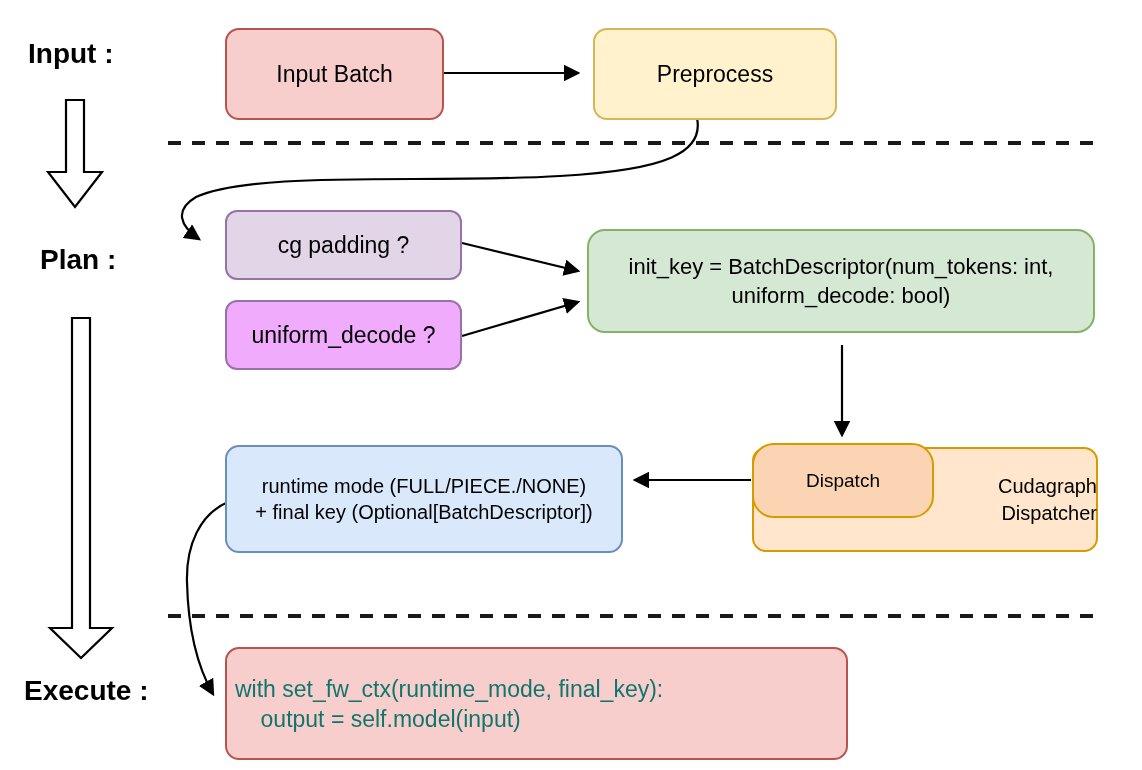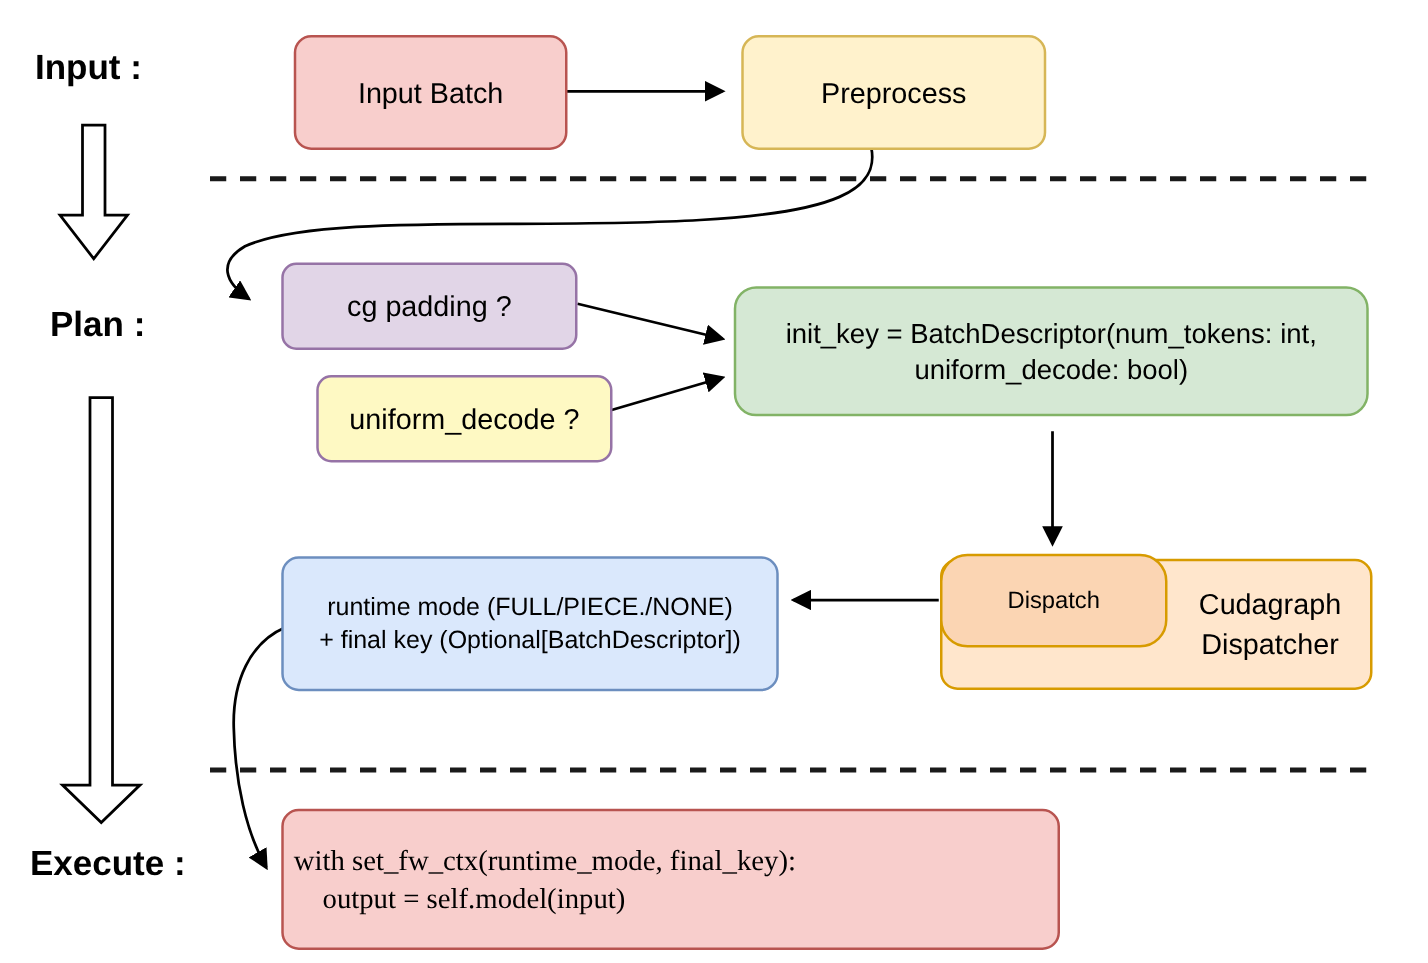--- a/index.html
+++ b/index.html
@@ -31,30 +31,30 @@
     font-size:28px;
     white-space:nowrap;
   }
   .n-top{font-size:23px;}
   .n-purple{font-size:23px;}
   .n-green{font-size:22px;border-radius:18px;}
   .n-blue{font-size:20px;}
   .n-dispatch{font-size:19px;border-radius:22px;}
   .cud-label{
     position:absolute;
-    font-size:23px;
+    font-size:20px;
     line-height:1.35;
     text-align:center;
-    display:flex;flex-direction:column;align-items:center;justify-content:center;
+    display:flex;flex-direction:column;align-items:flex-end;justify-content:center;
   }
   .n-code{
-    font-family:Liberation Serif, serif;
+    font-family:Liberation Sans, sans-serif;
     font-size:23px;
     line-height:30px;
-    color:#000000;
+    color:#0f766e;
     align-items:flex-start;
     justify-content:center;
     text-align:left;
     padding-left:8px;
   }
   .pre{white-space:pre;}
 </style>
 </head>
 <body>
 
@@ -84,33 +84,33 @@
 
     <line x1="751" y1="480" x2="635" y2="480" stroke="#000" stroke-width="2.2" marker-end="url(#arr)"></line>
 
     <path d="M228,502 C200,514 186,545 187,582 C188,626 197,666 213,694" fill="none" stroke="#000" stroke-width="2.2" marker-end="url(#arr)"></path>
   </svg>
 
   <div class="stage-label" style="left:28px;top:38px;">Input :</div>
   <div class="stage-label" style="left:40px;top:244px;">Plan :</div>
   <div class="stage-label" style="left:24px;top:675px;">Execute :</div>
 
-  <div class="node n-top" style="left: 235px; top: 28px; width: 219px; height: 92px; background-color: rgb(248, 206, 204); border-color: rgb(184, 84, 80);">
+  <div class="node n-top" style="left: 225px; top: 28px; width: 219px; height: 92px; background-color: rgb(248, 206, 204); border-color: rgb(184, 84, 80);">
     <span>Input Batch</span>
   </div>
 
   <div class="node n-top" style="left: 593px; top: 28px; width: 244px; height: 92px; background-color: rgb(255, 242, 204); border-color: rgb(214, 182, 86);">
     <span>Preprocess</span>
   </div>
 
   <div class="node n-purple" style="left: 225px; top: 210px; width: 237px; height: 70px; border-radius: 12px; background-color: rgb(225, 213, 231); border-color: rgb(150, 115, 166); text-align: center;">
     <span>cg padding ?</span>
   </div>
 
-  <div class="node n-purple" style="left: 225px; top: 300px; width: 237px; height: 70px; border-radius: 12px; background-color: #fef9c3; border-color: rgb(150, 115, 166); margin-left: 28px;">
+  <div class="node n-purple" style="left: 225px; top: 300px; width: 237px; height: 70px; border-radius: 12px; background-color: #f0abfc; border-color: rgb(150, 115, 166);">
     <span>uniform_decode ?</span>
   </div>
 
   <div class="node n-green" style="left: 587px; top: 229px; width: 508px; height: 104px; background-color: rgb(213, 232, 212); border-color: rgb(130, 179, 102);">
     <div>init_key = BatchDescriptor(num_tokens: int,</div>
     <div>uniform_decode: bool)</div>
   </div>
 
   <div class="node" style="left: 752px; top: 447px; width: 346px; height: 105px; background-color: rgb(255, 230, 204); border-color: rgb(215, 155, 0);">
   </div>

